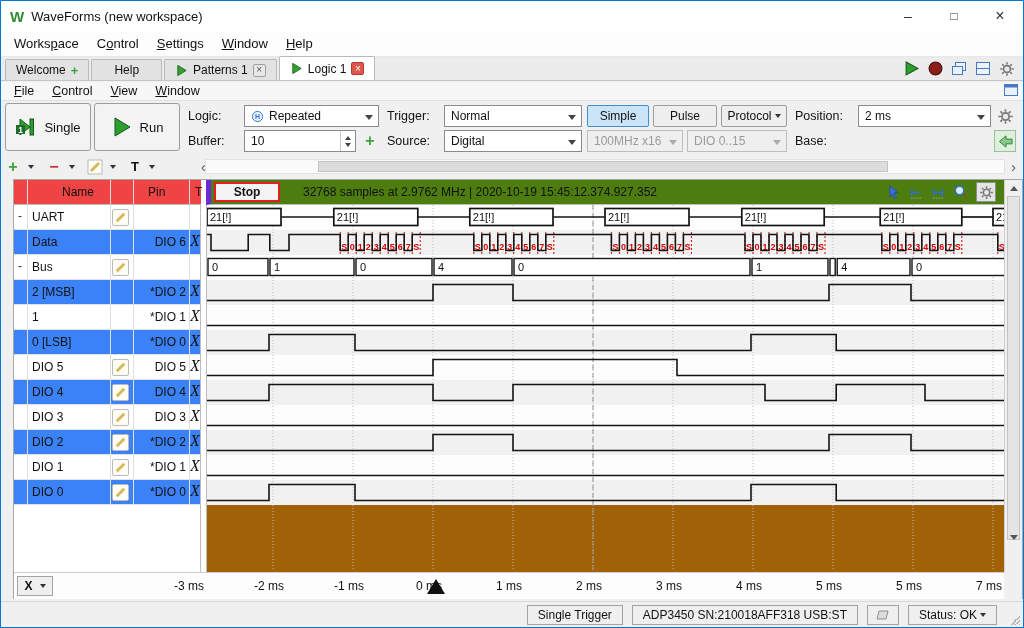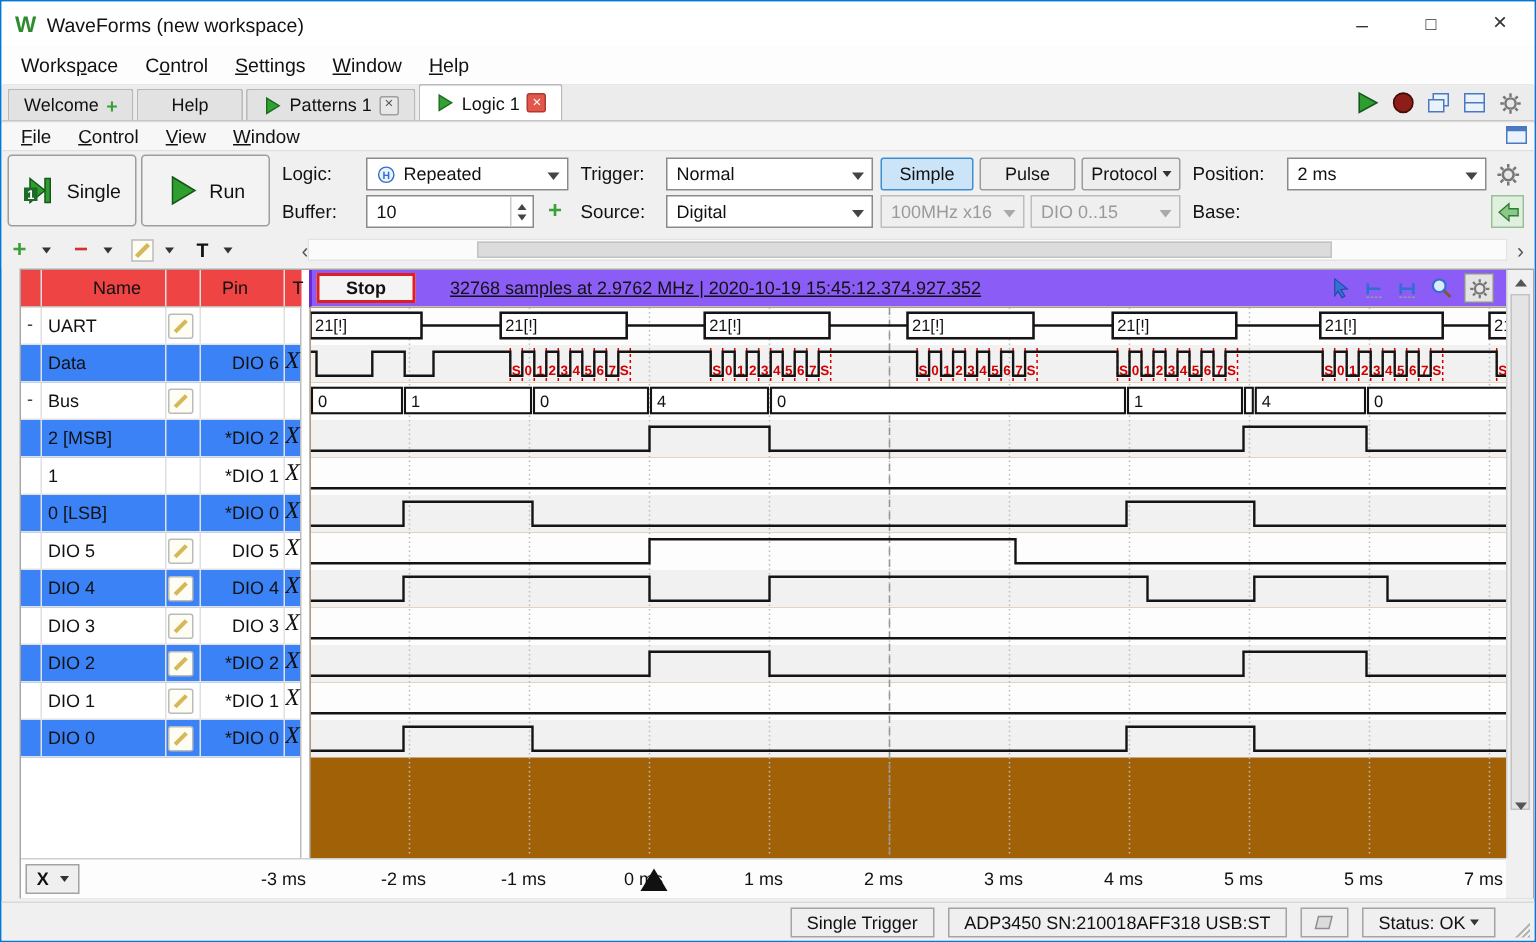--- a/index.html
+++ b/index.html
@@ -46,23 +46,23 @@
   .iconbtn{position:absolute;width:22px;height:22px;display:flex;align-items:center;justify-content:center;border:1px solid transparent;}
   .plus{color:#3aa13a;font-weight:bold;font-size:16px;} .minus{color:#cf3434;font-weight:bold;font-size:16px;}
   .ddarrow{width:0;height:0;border-left:3.5px solid transparent;border-right:3.5px solid transparent;border-top:4px solid #333;display:inline-block;margin-left:3px;vertical-align:middle;}
   
   .chbar{position:absolute;left:0;top:153px;width:100%;height:25px;background:#f0f0f0;display:flex;align-items:center;}
   .hsc-track{position:absolute;left:204px;top:5px;width:800px;height:15px;background:#fbfbfb;border:1px solid #e3e3e3;}
   .hsc-thumb{position:absolute;left:112px;top:1px;width:570px;height:11px;background:#dcdcdc;border:1px solid #c3c3c3;}
   
   .main{position:absolute;left:12px;top:178px;width:1010px;height:420px;border:1px solid #a7a7a7;background:#fff;}
   .panelheader{position:absolute;left:0;top:0;width:187px;height:25px;background:#ef4444;border-bottom:1px solid #bdbdbd;font-size:12px;}
-  .plotheader{position:absolute;left:192px;top:0;width:798px;height:25px;background:#8b5cf6;border-bottom:1px solid #bdbdbd;border-left:2px solid #6d28d9;}
+  .plotheader{position:absolute;left:192px;top:0;width:798px;height:25px;background:#4d7c0f;border-bottom:1px solid #bdbdbd;border-left:5px solid #6d28d9;}
   .stopbtn{position:absolute;left:3px;top:2px;width:66px;height:20px;background:#f4f4f4;border:2px solid #e02020;display:flex;align-items:center;justify-content:center;font-weight:bold;font-size:12px;}
-  .capinfo{position:absolute;left:92px;top:5px;font-size:12px;white-space:nowrap;text-decoration:underline;}
+  .capinfo{position:absolute;left:92px;top:5px;font-size:12px;white-space:nowrap;}
   .plothicons{position:absolute;right:8px;top:2px;display:flex;gap:7px;align-items:center;}
   .panel{position:absolute;left:0;top:25px;width:187px;height:367px;background:#fff;border-right:1px solid #bdbdbd;}
   .ch-row{position:relative;height:25px;border-bottom:1px solid #e2e2e2;font-size:12px;}
   .ch-row.alt{background:#3b82f6;}
   .colline{position:absolute;top:0;bottom:0;width:1px;background:#e0e0e0;}
   .ch-exp{position:absolute;left:4px;top:4px;font-size:12px;color:#333;}
   .ch-name{position:absolute;left:18px;top:5px;}
   .ch-pencil{position:absolute;left:98px;top:4px;width:17px;height:17px;background:#fdfdf3;border:1px solid #bbb;border-radius:2px;}
   .ch-pin{position:absolute;left:120px;width:52px;top:5px;text-align:right;}
   .ch-x{position:absolute;left:176px;top:2px;font-family:"Liberation Serif",serif;font-style:italic;font-size:16px;}

